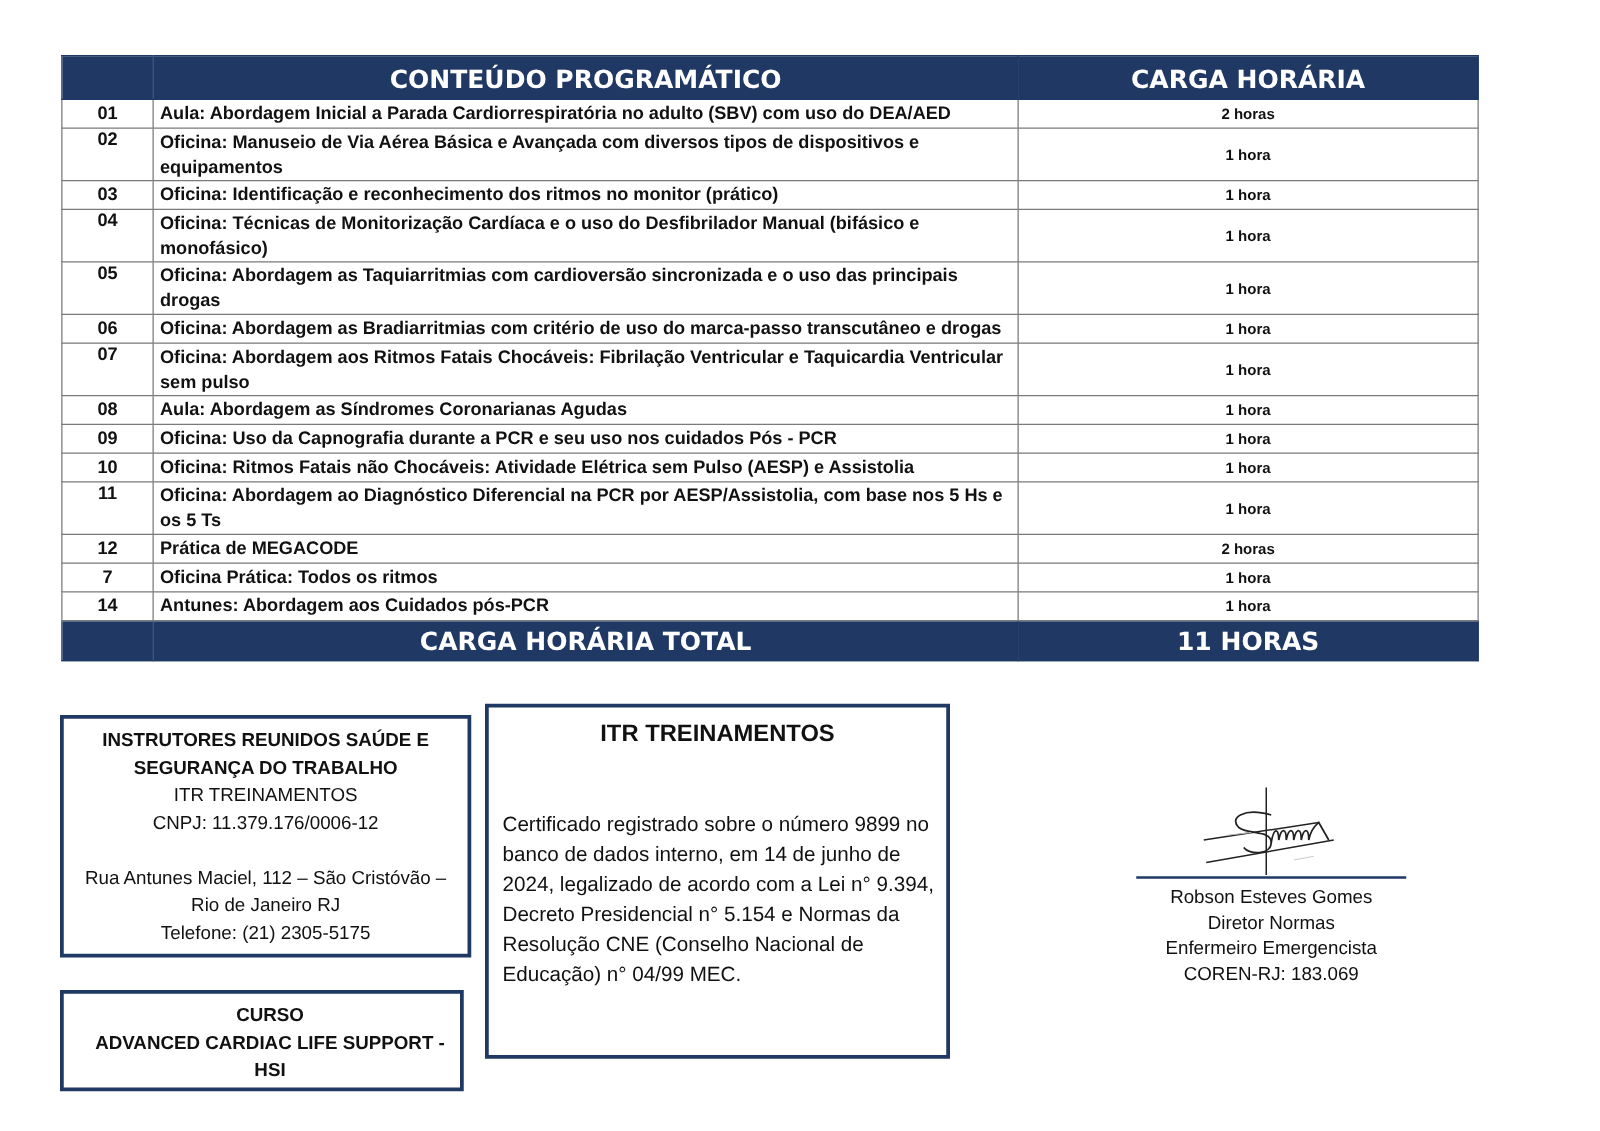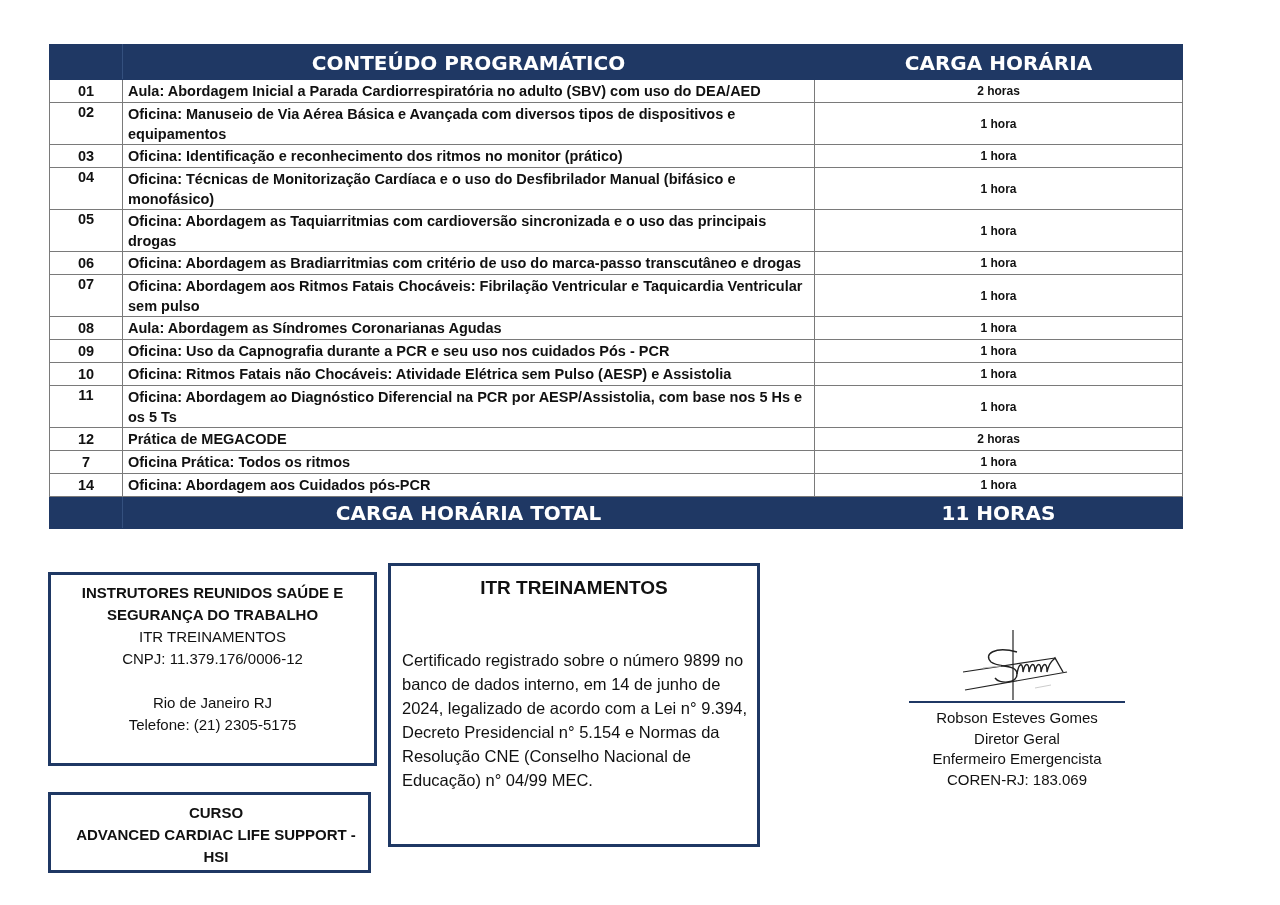--- a/index.html
+++ b/index.html
@@ -127,39 +127,40 @@
         <td class="desc-cell">Prática de MEGACODE</td>
         <td class="hours-cell">2 horas</td>
       </tr>
       <tr class="r1">
         <td class="num-cell">7</td>
         <td class="desc-cell">Oficina Prática: Todos os ritmos</td>
         <td class="hours-cell">1 hora</td>
       </tr>
       <tr class="r1">
         <td class="num-cell">14</td>
-        <td class="desc-cell">Oficina:  Abordagem aos Cuidados pós-PCR</td>
+        <td class="desc-cell">Antunes:  Abordagem aos Cuidados pós-PCR</td>
         <td class="hours-cell">1 hora</td>
       </tr>
     </tbody>
   <tfoot>
     <tr class="total-row">
       <td class="t-num"></td>
       <td>CARGA HORÁRIA TOTAL</td>
       <td>11 HORAS</td>
     </tr>
   </tfoot>
 </table>
 
 <div class="box box1">
   <div class="b">INSTRUTORES REUNIDOS SAÚDE E</div>
   <div class="b">SEGURANÇA DO TRABALHO</div>
   <div>ITR TREINAMENTOS</div>
   <div>CNPJ: 11.379.176/0006-12</div>
   <div class="gap"></div>
+  <div>Rua Antunes Maciel, 112 – São Cristóvão –</div>
   <div>Rio de Janeiro RJ</div>
   <div>Telefone: (21) 2305-5175</div>
 </div>
 
 <div class="box box2">
   <div class="b">CURSO</div>
   <div class="b">ADVANCED CARDIAC LIFE SUPPORT - HSI</div>
 </div>
 
 <div class="box box3">
@@ -172,16 +173,16 @@
   <path d="M10 62 L112 44" stroke="#222" stroke-width="1.2" fill="none"></path>
   <path d="M58 2 L58 72" stroke="#222" stroke-width="1.2" fill="none"></path>
   <path d="M62 24 C40 18 28 26 36 34 C44 40 62 36 62 46 C62 56 44 56 40 50" stroke="#222" stroke-width="1.4" fill="none"></path>
   <path d="M62 46 C64 34 68 34 68 44 C70 34 74 34 74 44 C76 34 80 34 80 44 C82 34 86 34 86 44 C88 34 92 34 92 44 C94 34 98 32 100 30 L108 44" stroke="#222" stroke-width="1.4" fill="none"></path>
   <path d="M28 40 L46 38" stroke="#bbb" stroke-width="1" fill="none"></path>
   <path d="M80 60 L96 57" stroke="#ccc" stroke-width="1" fill="none"></path>
 </svg>
 <div class="sig-line"></div>
 <div class="signer">
   <div>Robson Esteves Gomes</div>
-  <div>Diretor Geral</div>
+  <div>Diretor Normas</div>
   <div>Enfermeiro Emergencista</div>
   <div>COREN-RJ: 183.069</div>
 </div>
 
 </body></html>

